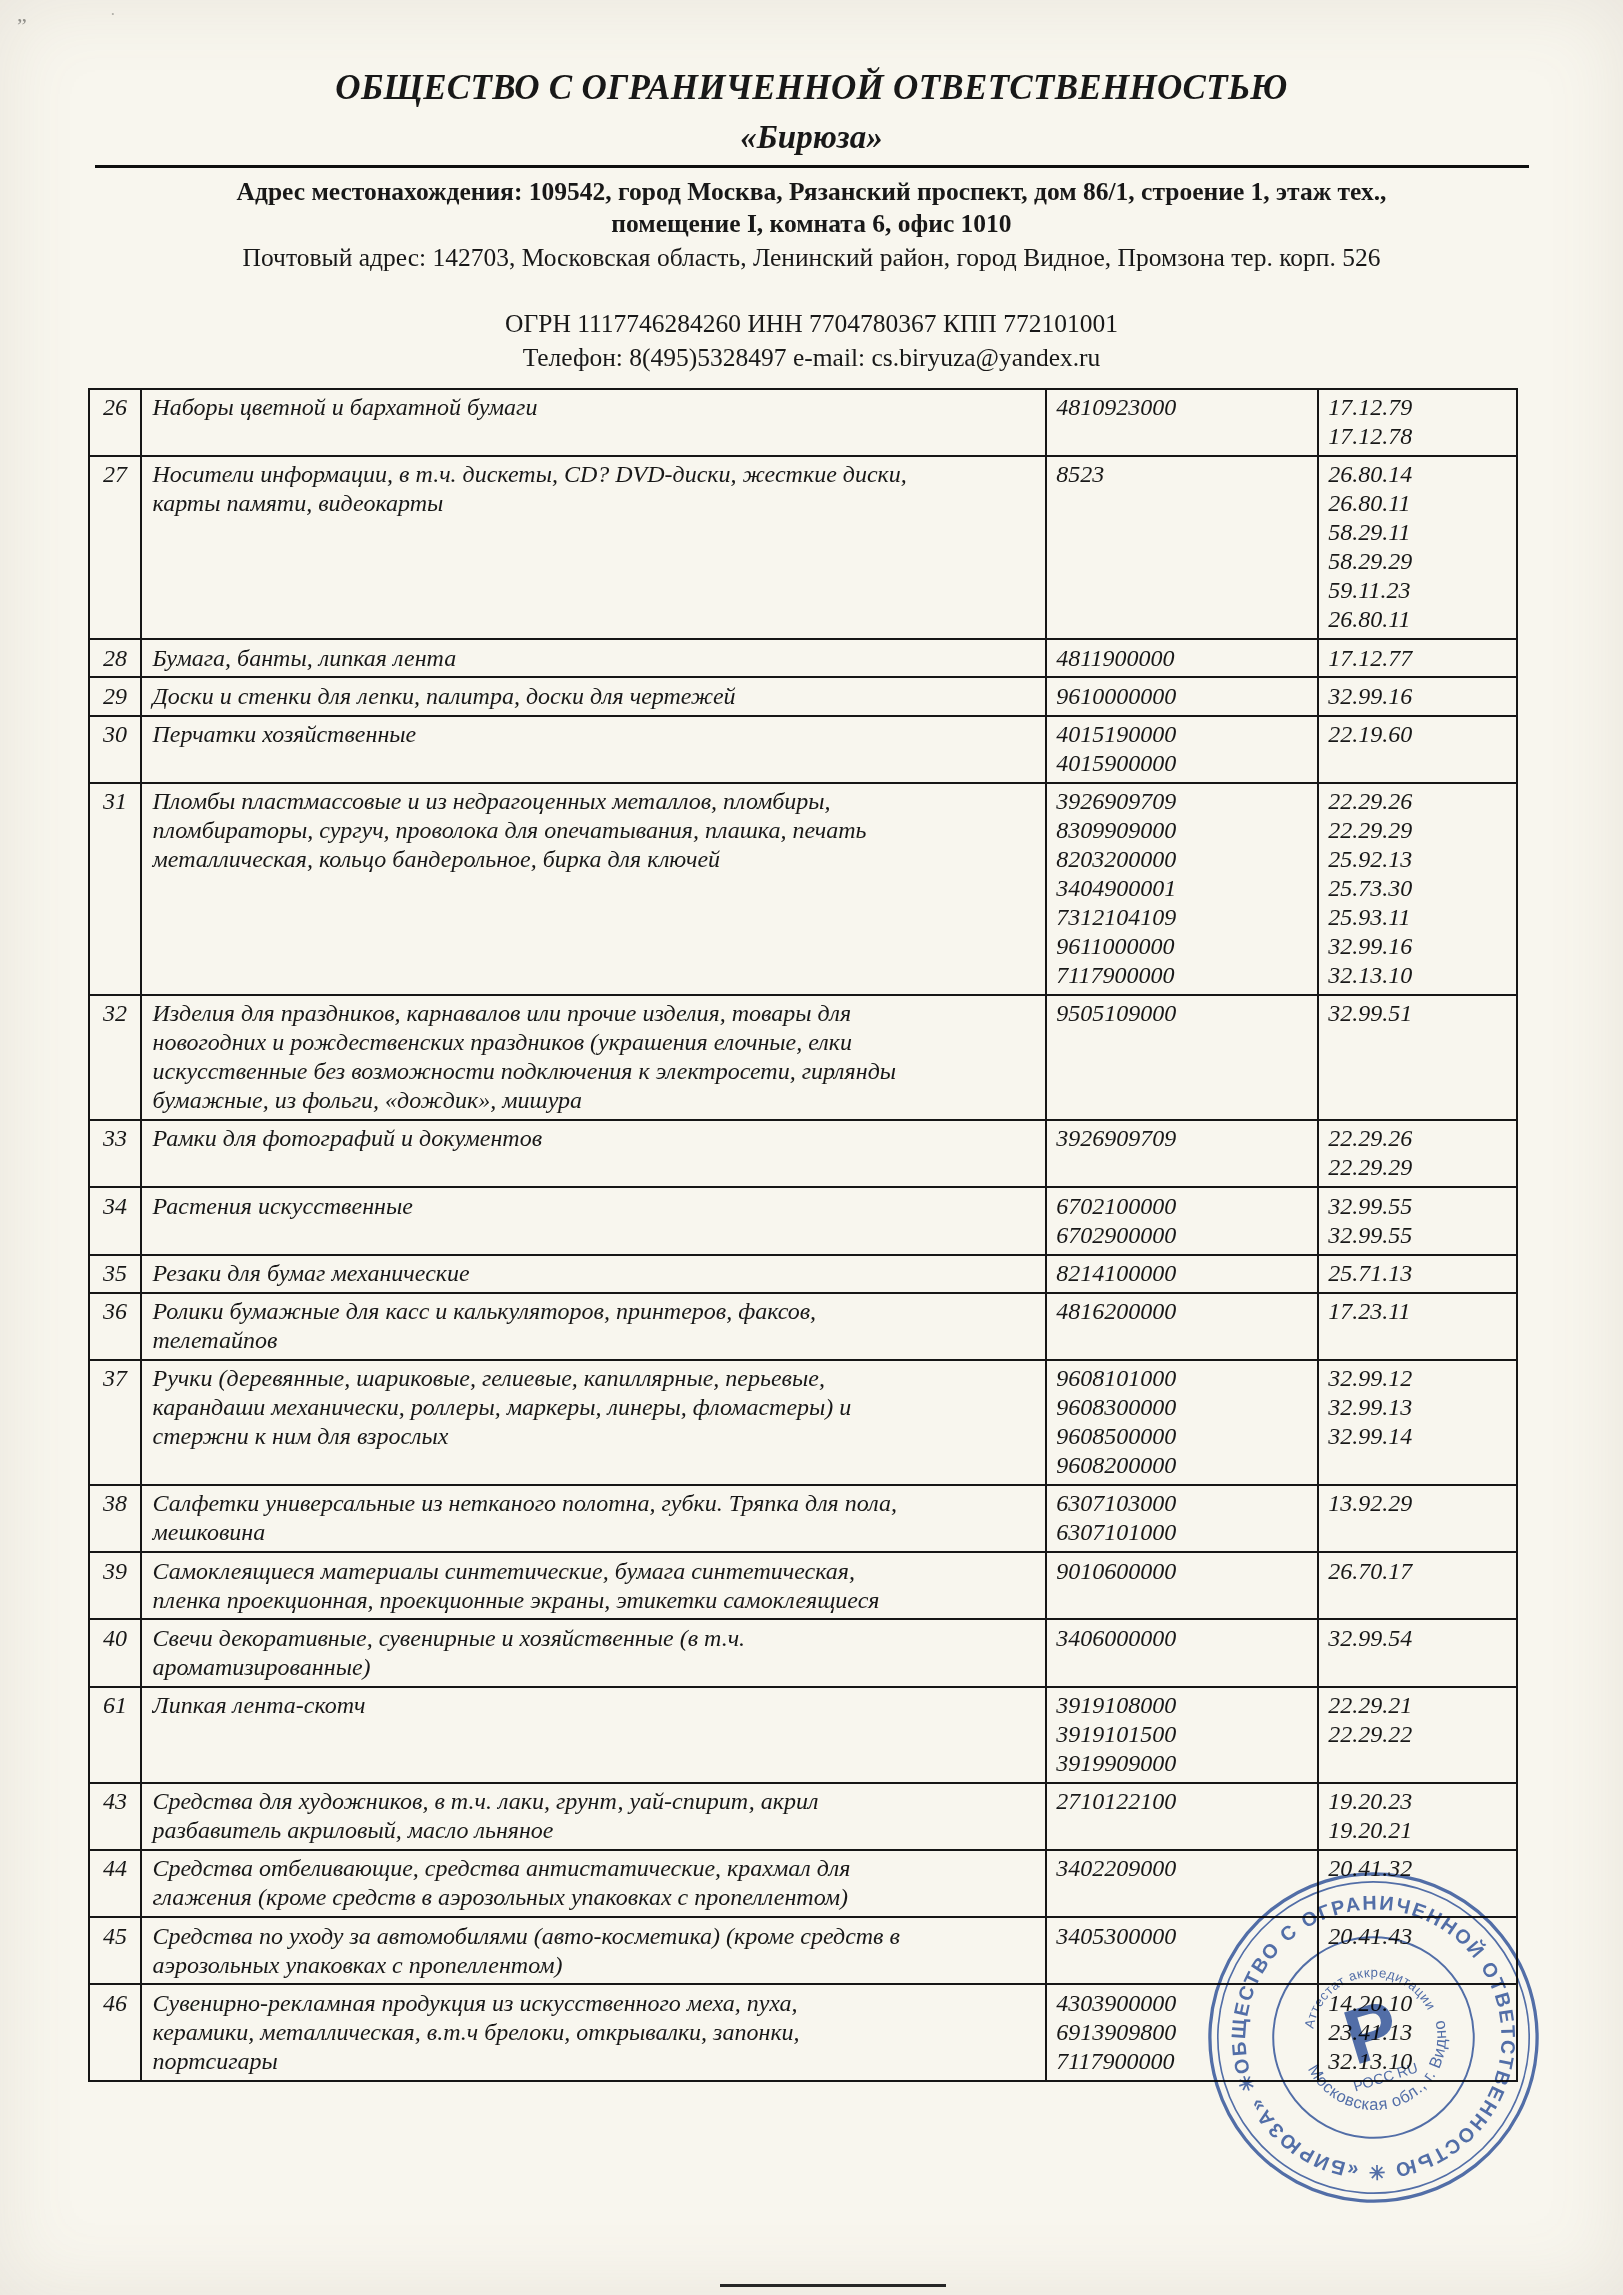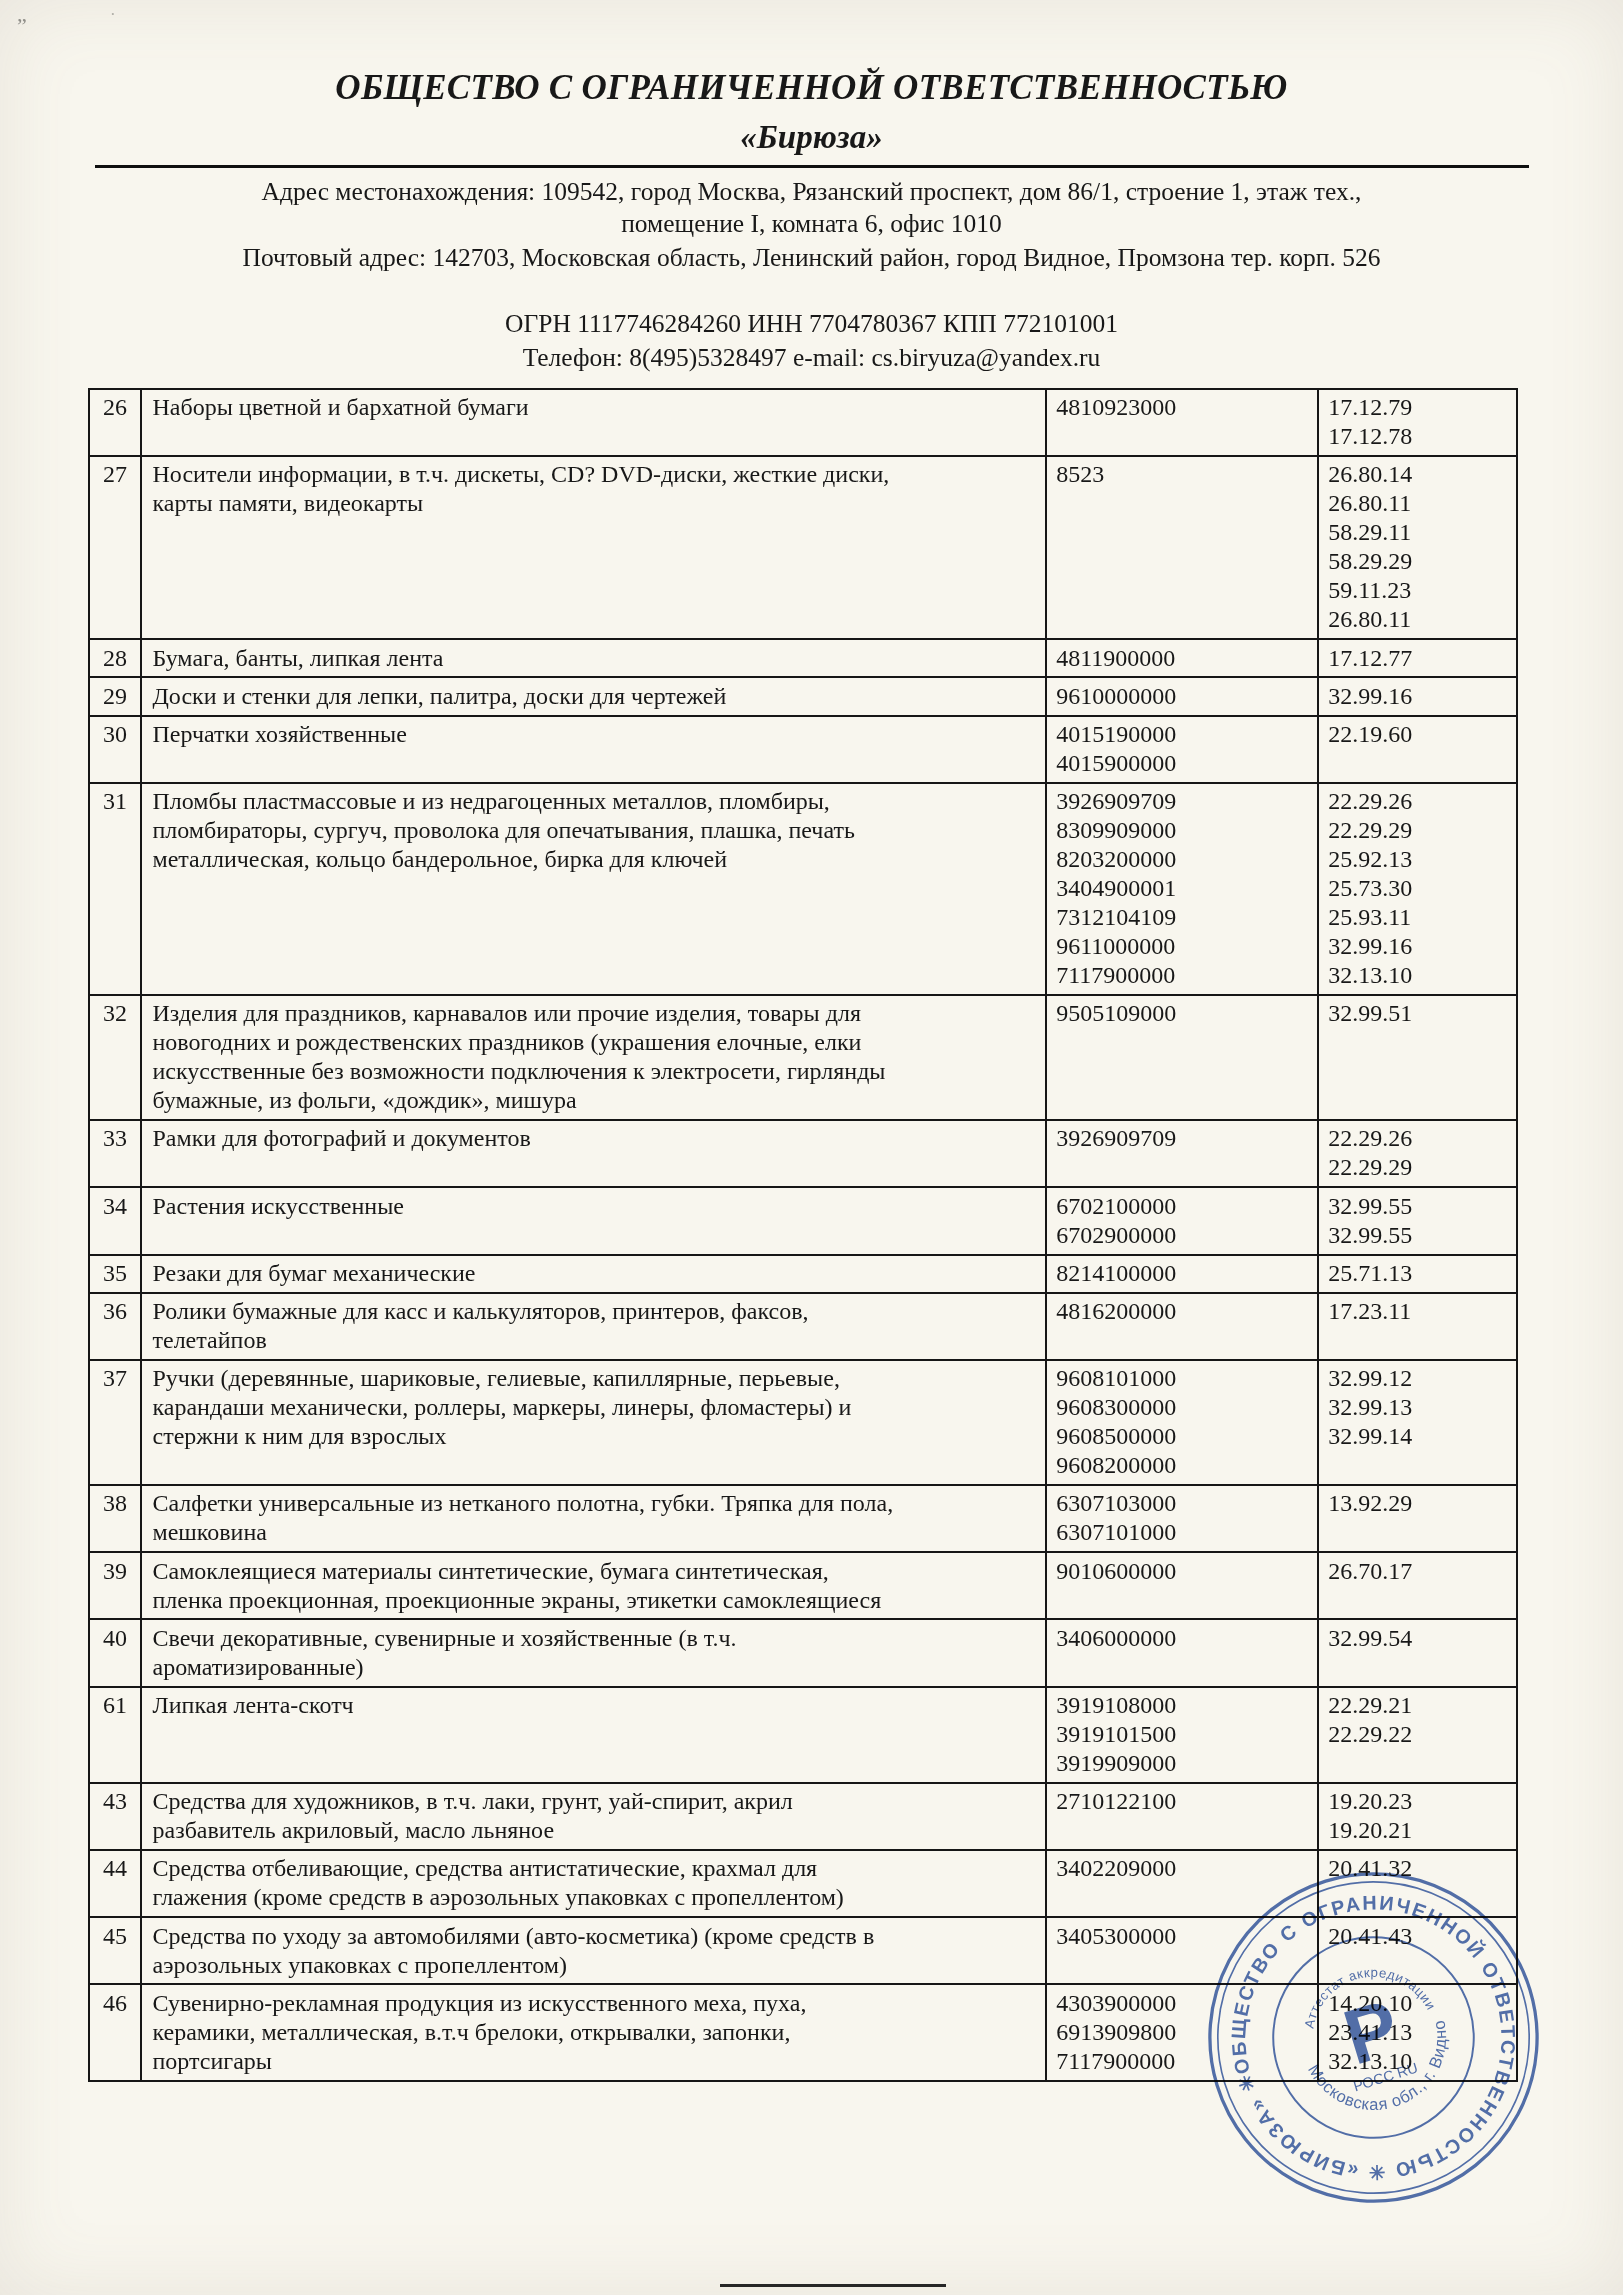--- a/index.html
+++ b/index.html
@@ -11,27 +11,27 @@
   }
   .page{position:absolute;inset:0;box-shadow:inset 0 0 79px rgba(120,110,90,.12);}
   .artifact{position:absolute;color:#8f8e88;}
   .artifact-1{left:17px;top:1.3px;font-size:22px;}
   .artifact-2{left:110px;top:5.2px;font-size:17px;color:#aeada6;}
   .header{text-align:center;padding-top:68px;}
   .org-type{font-size:35px;font-weight:bold;font-style:italic;letter-spacing:0.3px;}
   .org-name{font-size:33px;font-weight:bold;font-style:italic;margin-top:11px;}
   .rule{width:1434px;margin:9.2px auto 7.9px;border-top:3.3px solid #0f0f0f;height:0;}
   .addr,.reg,.phone{font-size:25.5px;line-height:1.27;}
-  .addr{white-space:pre-line;}
+  .addr{white-space:pre-line;font-weight:bold;}
   .addr2{white-space:pre-line;margin-top:1.3px;font-size:25.5px;line-height:1.27;}
   .reg{margin-top:33px;}
   .phone{margin-top:2.6px;}
   table.products{
     border-collapse:collapse;table-layout:fixed;
-    width:1428px;margin:13px 0 0 88px;
+    width:1428px;margin:13px 0 0 88px;font-style:italic;
   }
   td{
     border:2px solid #161616;vertical-align:top;
     font-size:24px;line-height:29px;
     padding:3.3px 6.5px 3.9px 10.5px;
   }
   .c-num{text-align:center;padding-left:1.3px;padding-right:1.3px;}
   .c-desc{white-space:pre-line;}
   .c-code,.c-okpd{white-space:pre-line;padding-left:9.2px;margin-left:44px;}
   .stamp{

